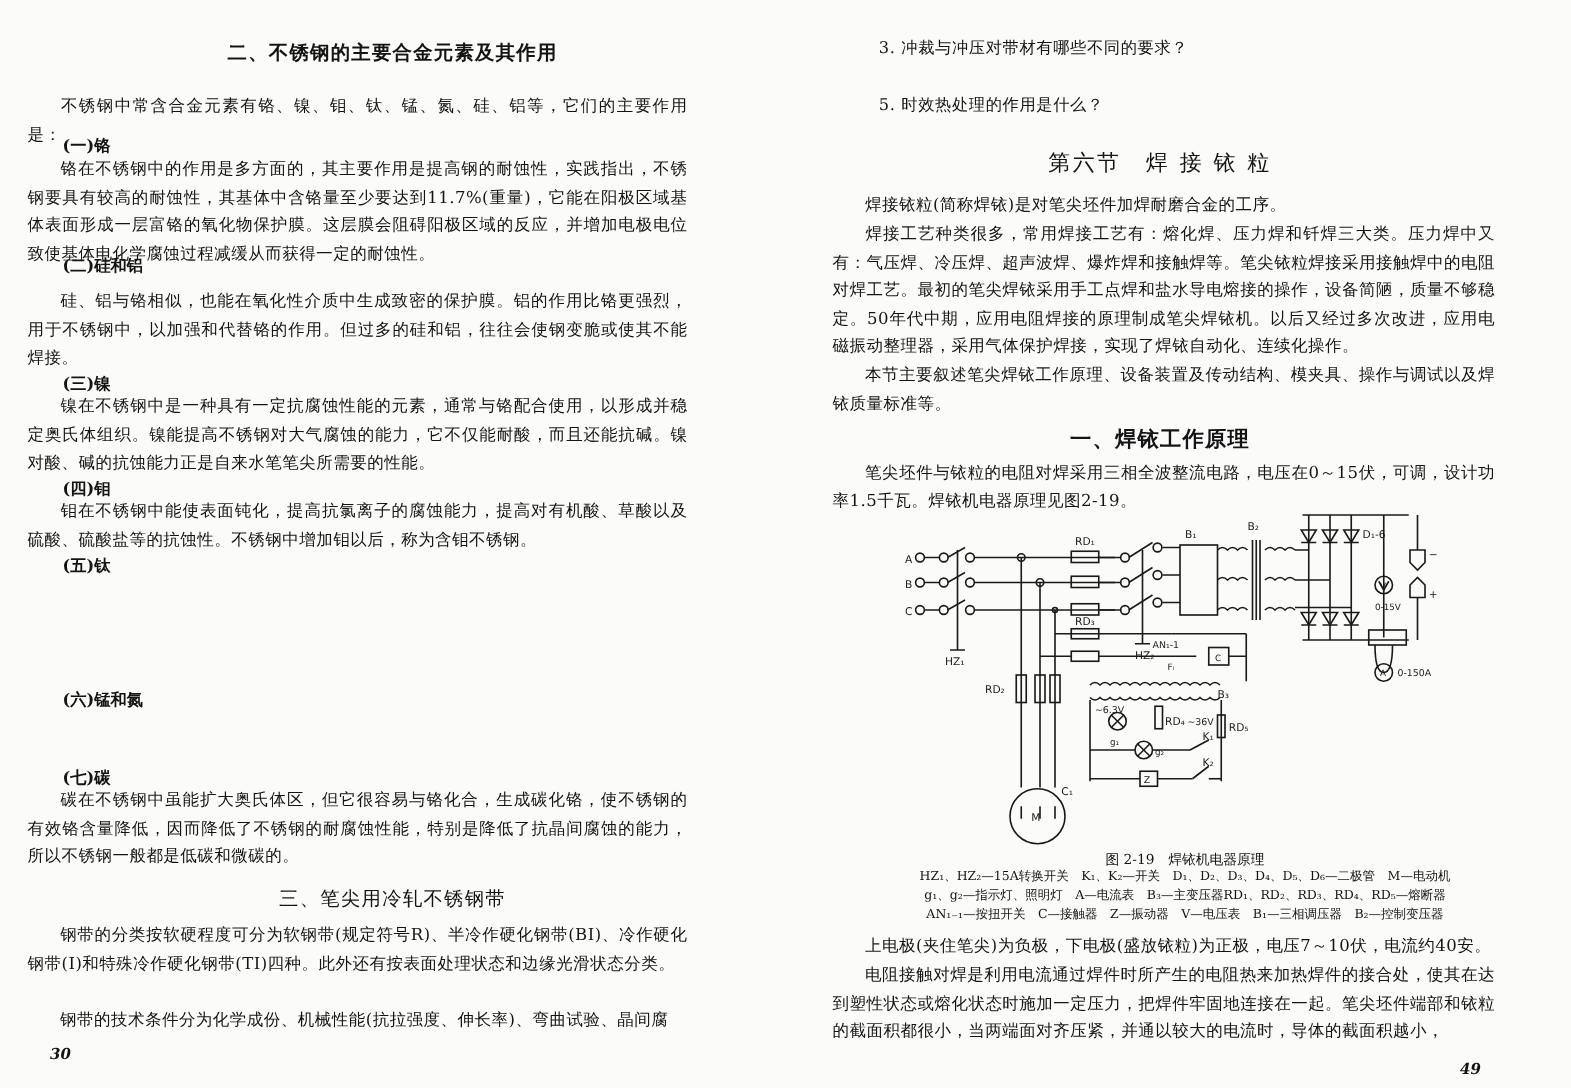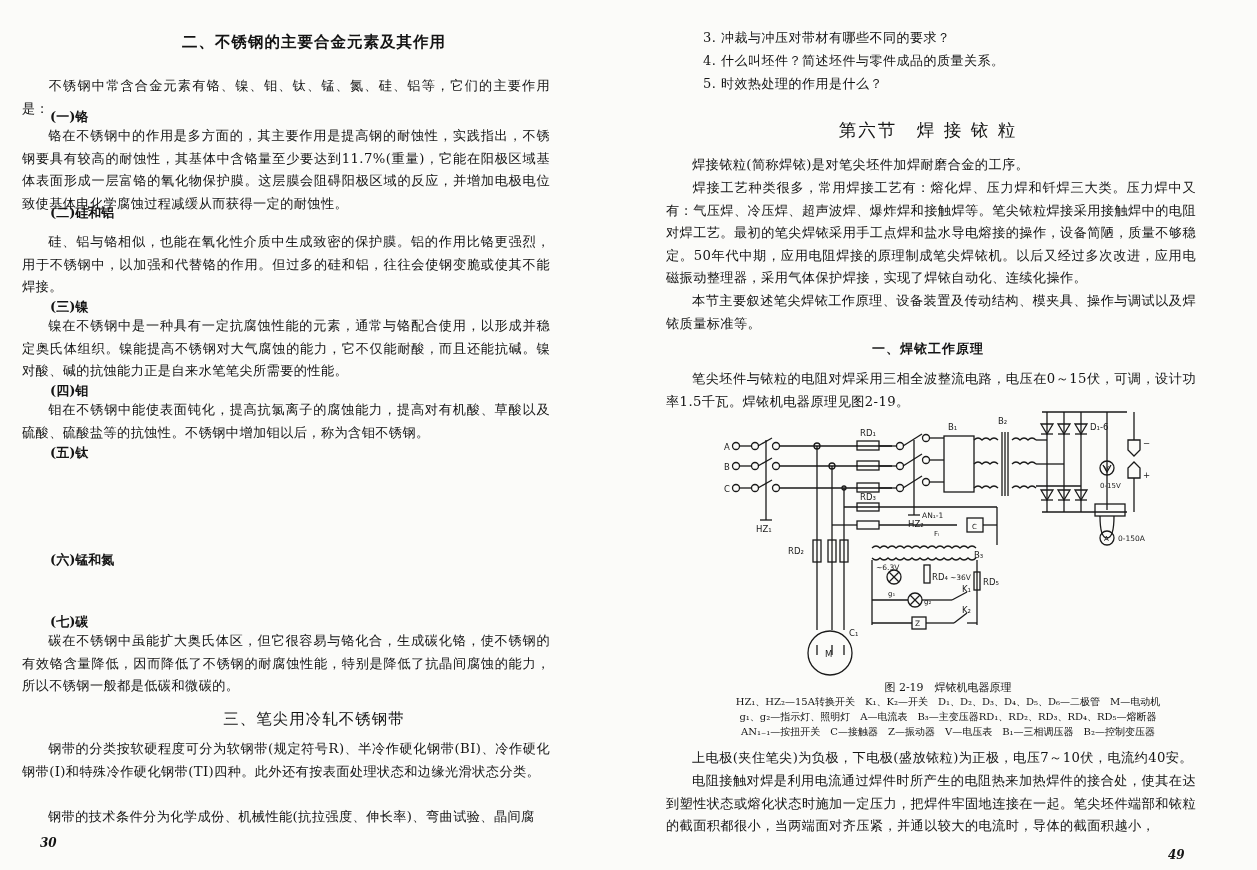--- a/index.html
+++ b/index.html
@@ -56,30 +56,29 @@
   <div class="h-center" style="left:0;width:628px;top:709px;font-size:15.5px;font-weight:normal;letter-spacing:1px;">三、笔尖用冷轧不锈钢带</div>
 
   <div class="p" style="left:22px;top:738px;width:528px;"><span class="ind"></span><span>钢带的分类按软硬程度可分为软钢带(规定符号R)、半冷作硬化钢带(BI)、冷作硬化钢带(I)和特殊冷作硬化钢带(TI)四种。此外还有按表面处理状态和边缘光滑状态分类。</span></div>
   <div class="p" style="left:22px;top:806px;width:528px;"><span class="ind"></span><span>钢带的技术条件分为化学成份、机械性能(抗拉强度、伸长率)、弯曲试验、晶间腐</span></div>
 
   <div class="pagenum" style="left:40px;top:836px;">30</div>
 </div>
 
 <div class="page right">
   <div class="q" style="left:75px;top:29px;">3. 冲裁与冲压对带材有哪些不同的要求？</div>
-  <div class="q" style="left:75px;top:52px;">4. 什么叫坯件？简述坯件与零件成品的质量关系。</div>
   <div class="q" style="left:75px;top:75px;">5. 时效热处理的作用是什么？</div>
 
   <div class="h-center" style="left:0;width:600px;top:118px;font-size:17.5px;font-weight:normal;letter-spacing:2px;">第六节　焊 接 铱 粒</div>
 
   <div class="p" style="left:38px;top:154px;width:530px;"><span class="ind"></span><span>焊接铱粒(简称焊铱)是对笔尖坯件加焊耐磨合金的工序。</span></div>
   <div class="p" style="left:38px;top:177px;width:530px;"><span class="ind"></span><span>焊接工艺种类很多，常用焊接工艺有：熔化焊、压力焊和钎焊三大类。压力焊中又有：气压焊、冷压焊、超声波焊、爆炸焊和接触焊等。笔尖铱粒焊接采用接触焊中的电阻对焊工艺。最初的笔尖焊铱采用手工点焊和盐水导电熔接的操作，设备简陋，质量不够稳定。50年代中期，应用电阻焊接的原理制成笔尖焊铱机。以后又经过多次改进，应用电磁振动整理器，采用气体保护焊接，实现了焊铱自动化、连续化操作。</span></div>
   <div class="p" style="left:38px;top:290px;width:530px;"><span class="ind"></span><span>本节主要叙述笔尖焊铱工作原理、设备装置及传动结构、模夹具、操作与调试以及焊铱质量标准等。</span></div>
 
-  <div class="h-center" style="left:0;width:600px;top:340px;font-size:13px;letter-spacing:1px;">一、焊铱工作原理</div>
+  <div class="h-center" style="left:0;width:600px;top:340px;font-size:17px;letter-spacing:1px;">一、焊铱工作原理</div>
 
   <div class="p" style="left:38px;top:368px;width:530px;"><span class="ind"></span><span>笔尖坯件与铱粒的电阻对焊采用三相全波整流电路，电压在0～15伏，可调，设计功率1.5千瓦。焊铱机电器原理见图2-19。</span></div>
 
   <svg style="position:absolute;left:94px;top:410px;" width="430" height="270" viewBox="0 0 430 270" fill="none" stroke="#1a1a1a" stroke-width="1.3">
 
     <g>
       <circle cx="14" cy="36" r="3.5"></circle>
         <circle cx="14" cy="56" r="3.5"></circle>
         <circle cx="14" cy="78" r="3.5"></circle>
       <line x1="18" y1="36" x2="30" y2="36"></line>

